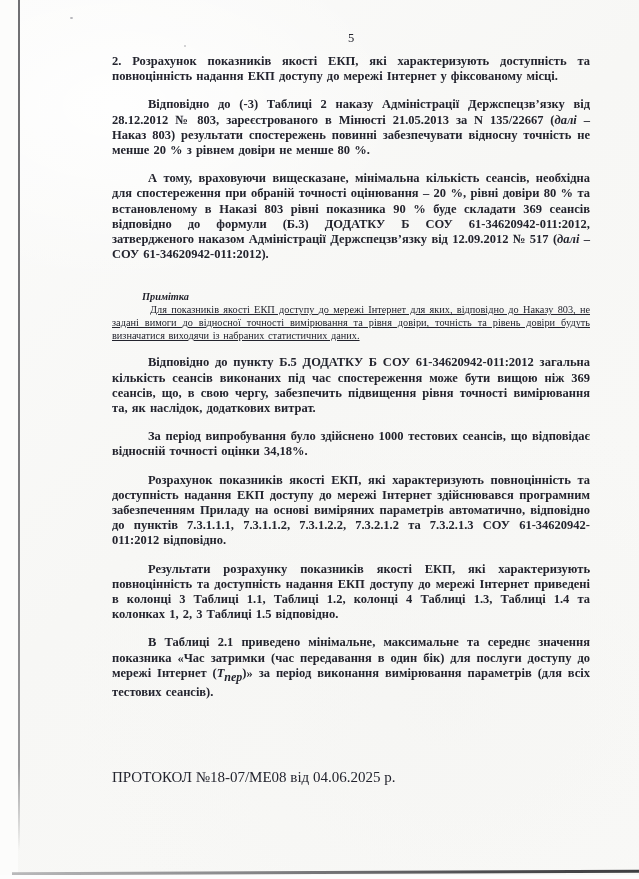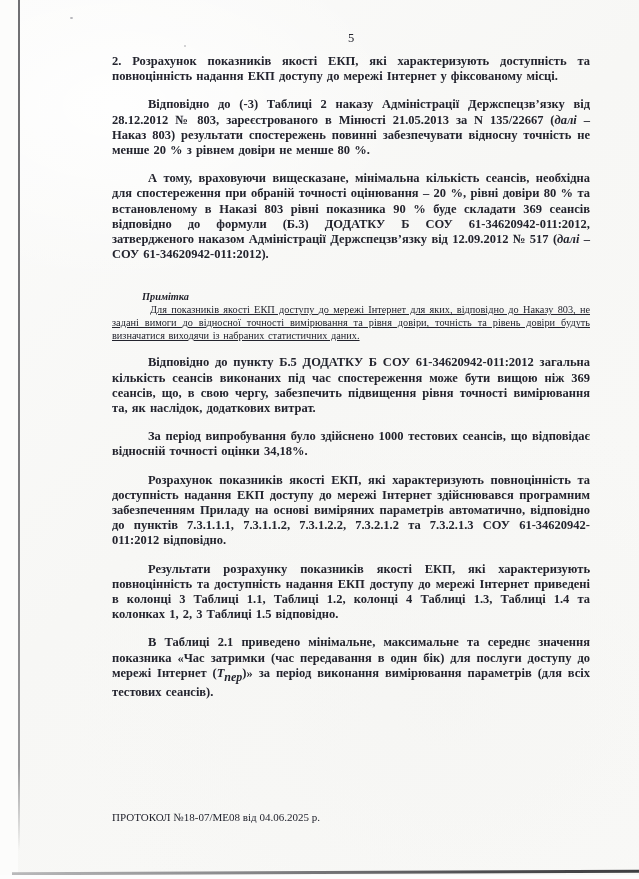--- a/index.html
+++ b/index.html
@@ -86,22 +86,22 @@
   .note-body {
     margin: 0;
     text-indent: 38px;
     word-spacing: 1px;
     text-decoration: underline;
   }
   .it { font-style: italic; }
   sub.var-sub { font-style: italic; font-size: 12px; }
   .footer-line {
     position: absolute;
-    left: 112px; top: 809px;
-    font-size: 11px;
+    left: 112px; top: 769px;
+    font-size: 15px;
     line-height: 16px;
   }
 </style>
 </head>
 <body>
 
 <div class="scan-page">
 
   <div class="left-gutter"></div>
   <div class="left-edge-line"></div>

